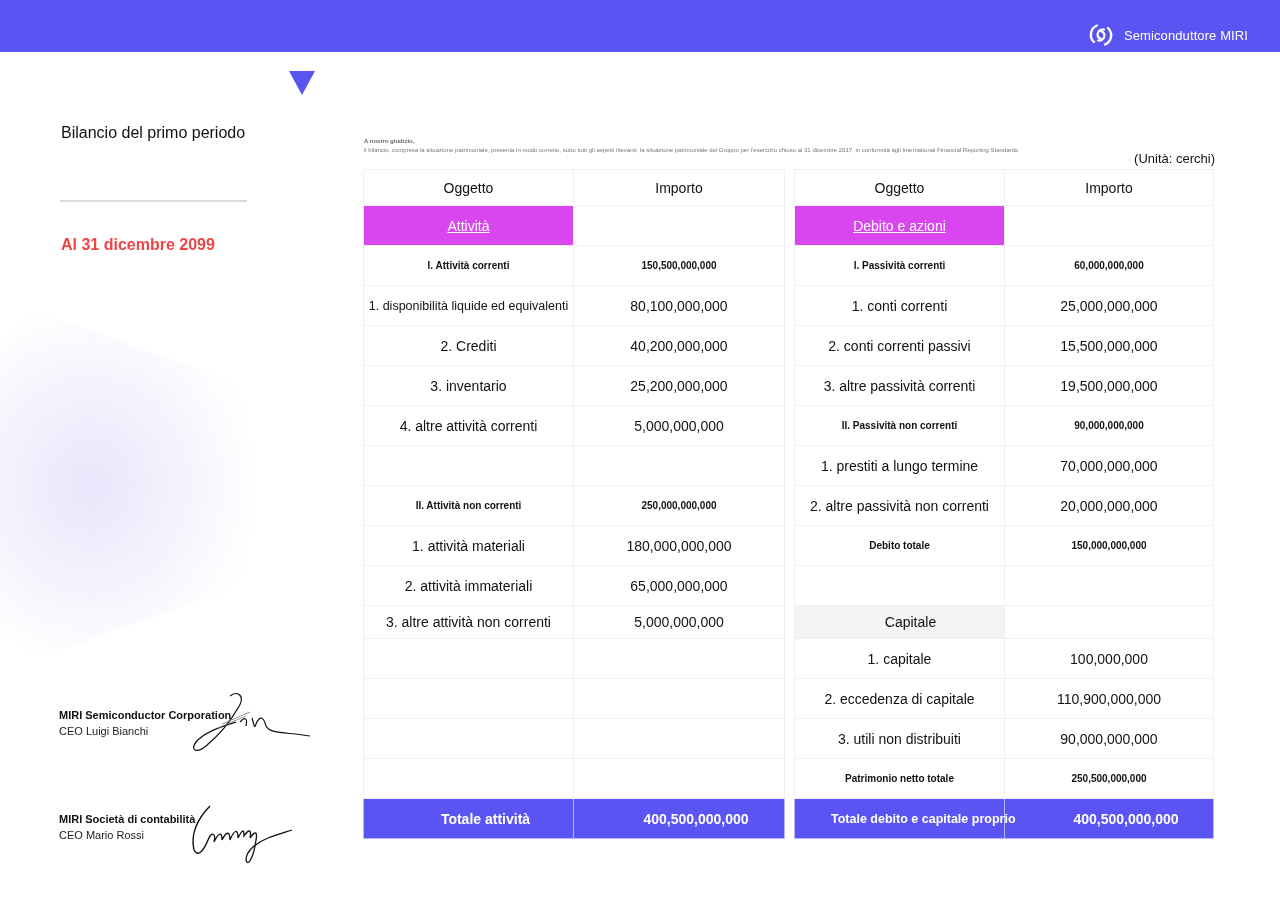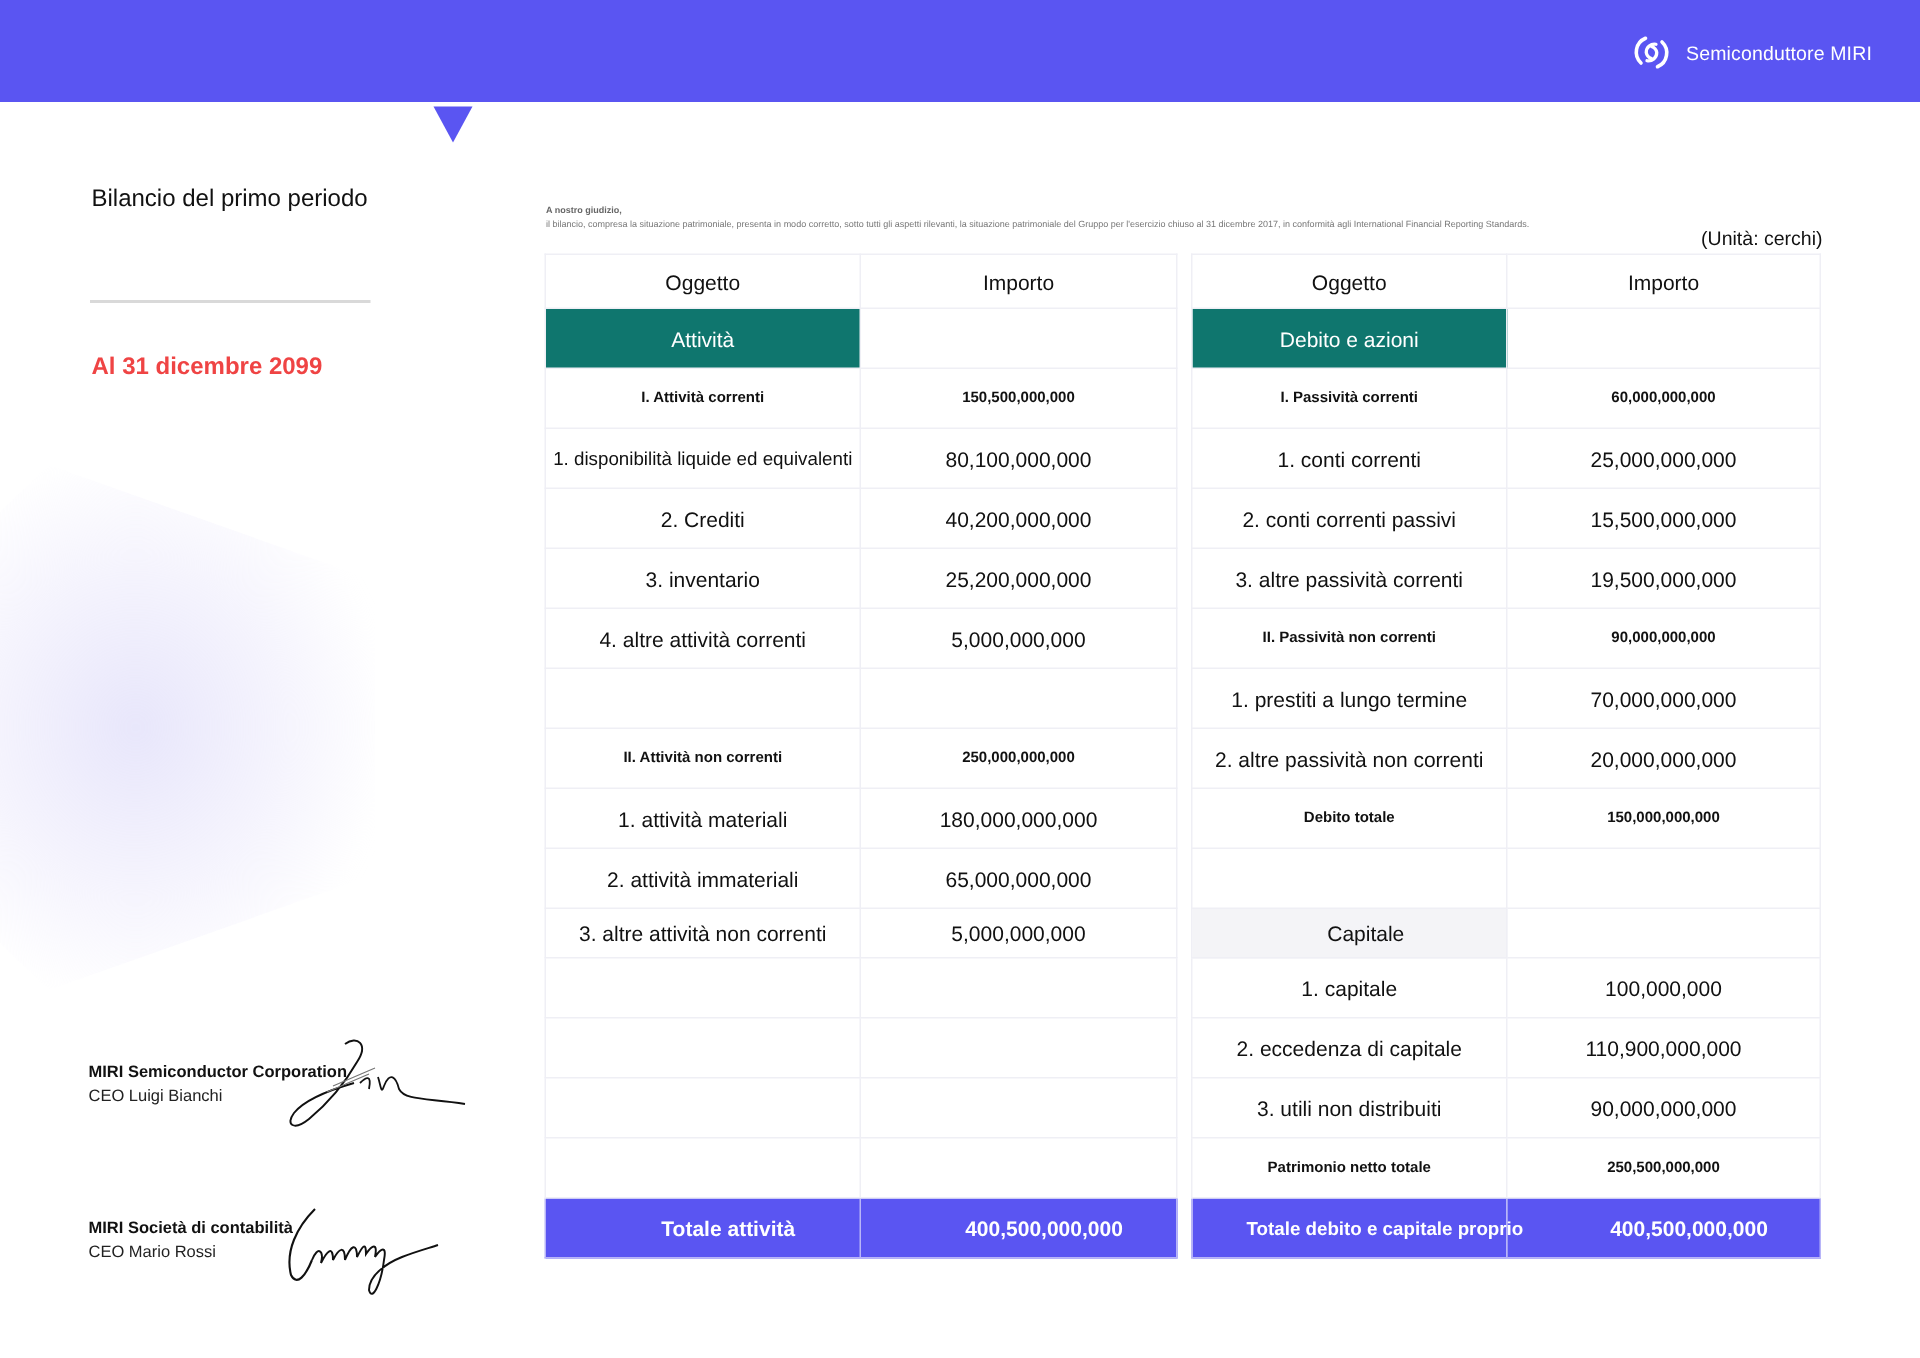--- a/index.html
+++ b/index.html
@@ -1,19 +1,19 @@
 <!DOCTYPE html>
 <html><head>
 <meta charset="utf-8">
 <style>
   * { box-sizing: border-box; margin: 0; padding: 0; }
   html, body { width: 1280px; height: 905px; background: #ffffff; overflow: hidden; }
   body { position: relative; font-family: "Liberation Sans", "DejaVu Sans", sans-serif; color: #111; }
 
-  .topbar { position: absolute; left: 0; top: 0; width: 1280px; height: 68px; background: #5a55f2; }
+  .topbar { position: absolute; left: 0; top: 0; width: 1280px; height: 52px; background: #5a55f2; }
   .topbar-notch { position: absolute; left: 289px; top: 71px; width: 0; height: 0;
     border-left: 13px solid transparent; border-right: 13px solid transparent; border-top: 24px solid #5a55f2; }
   .brand { position: absolute; right: 32px; top: 22px; display: flex; align-items: center; gap: 10px; color: #fff; }
   .brand-logo { width: 26px; height: 26px; }
   .brand-name { font-size: 13px; font-weight: 500; letter-spacing: 0.1px; }
 
   .bg-hex { position: absolute; left: -40px; top: 310px; width: 290px; height: 350px; pointer-events: none;
     background: radial-gradient(ellipse at 45% 50%, rgba(226,224,250,0.8) 0%, rgba(238,236,252,0.55) 45%, rgba(255,255,255,0) 75%);
     clip-path: polygon(25% 0%, 100% 22%, 100% 78%, 25% 100%, 0% 80%, 0% 20%); filter: blur(6px); }
 
@@ -31,21 +31,21 @@
   .audit-note { position: absolute; left: 364px; top: 137px; width: 780px; font-size: 6px; color: #777; line-height: 9px; }
   .audit-note .bold { font-weight: 700; color: #666; }
   .unit { position: absolute; right: 65px; top: 151px; font-size: 13px; color: #111; }
 
   table.bs { position: absolute; top: 169px; border-collapse: collapse; table-layout: fixed; }
   table.bs td { border: 1px solid #efeff5; text-align: center; vertical-align: middle; font-size: 14px; color: #111; height: 40px; padding: 0 2px; white-space: nowrap; }
   table.left-table { left: 363px; width: 422px; }
   table.right-table { left: 794px; width: 420px; }
   table.bs col.c1 { width: 210px; }
   table.bs td.hdr { height: 36px; }
-  table.bs td.section { background: #0f766e; color: #fff; height: 40px; }
+  table.bs td.section { background: #d946ef; color: #fff; height: 40px; text-decoration: underline; }
   table.bs td.bold { font-weight: 700; font-size: 10px; }
   table.bs td.small { font-size: 12.5px; }
   table.bs td.grey { background: #f4f4f7; padding-left: 24px; }
   table.bs tr.total td { background: #5a55f2; color: #fff; font-weight: 700; border-color: #b8b5f8; padding-left: 36px; }
   table.bs tr.total td.small { font-size: 12.5px; }
   table.bs tr.short td { height: 33px; }
 </style>
 </head>
 <body>
 

